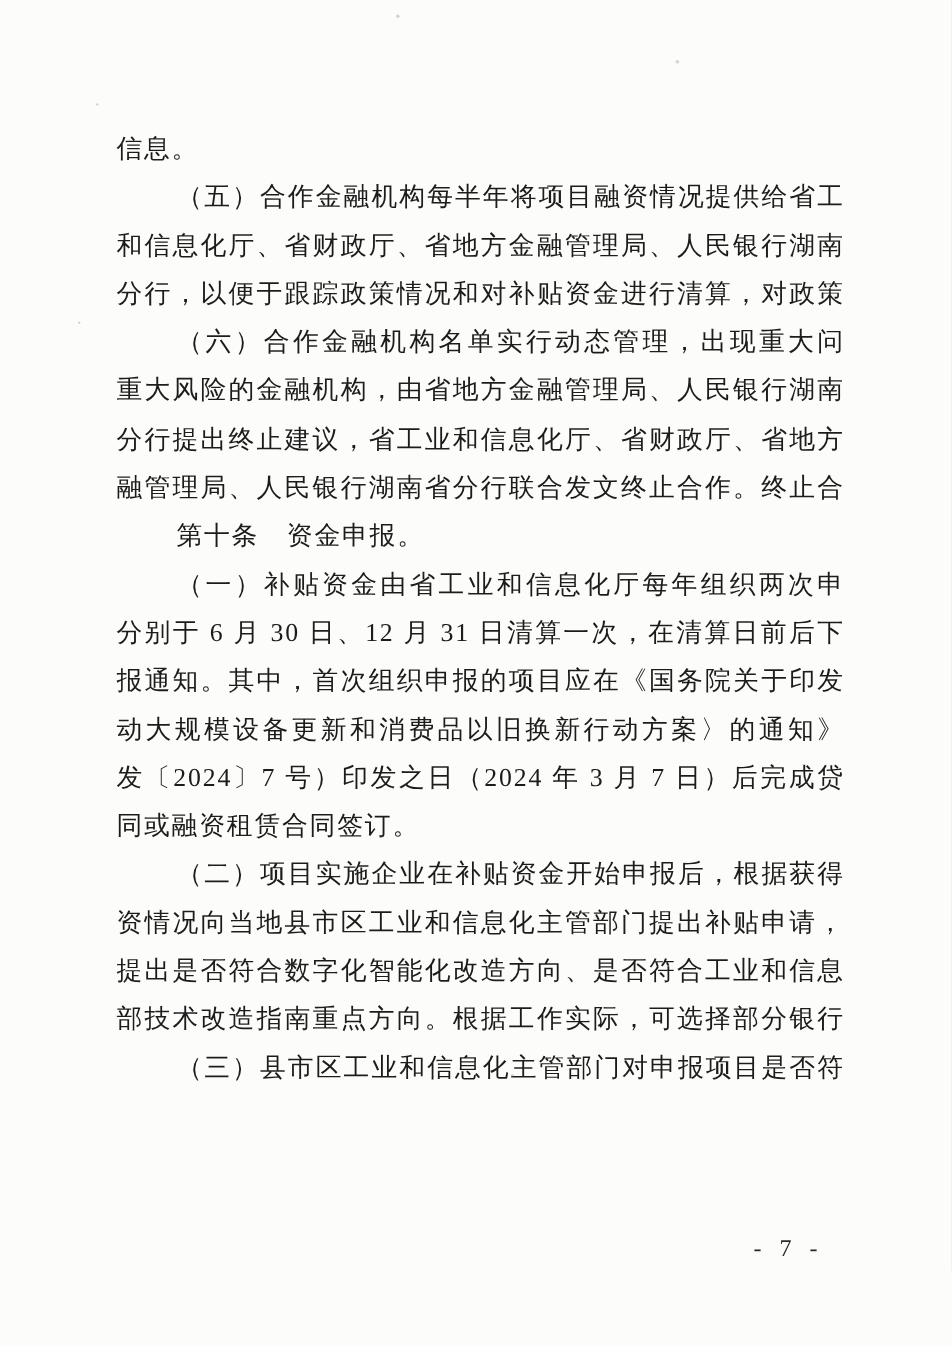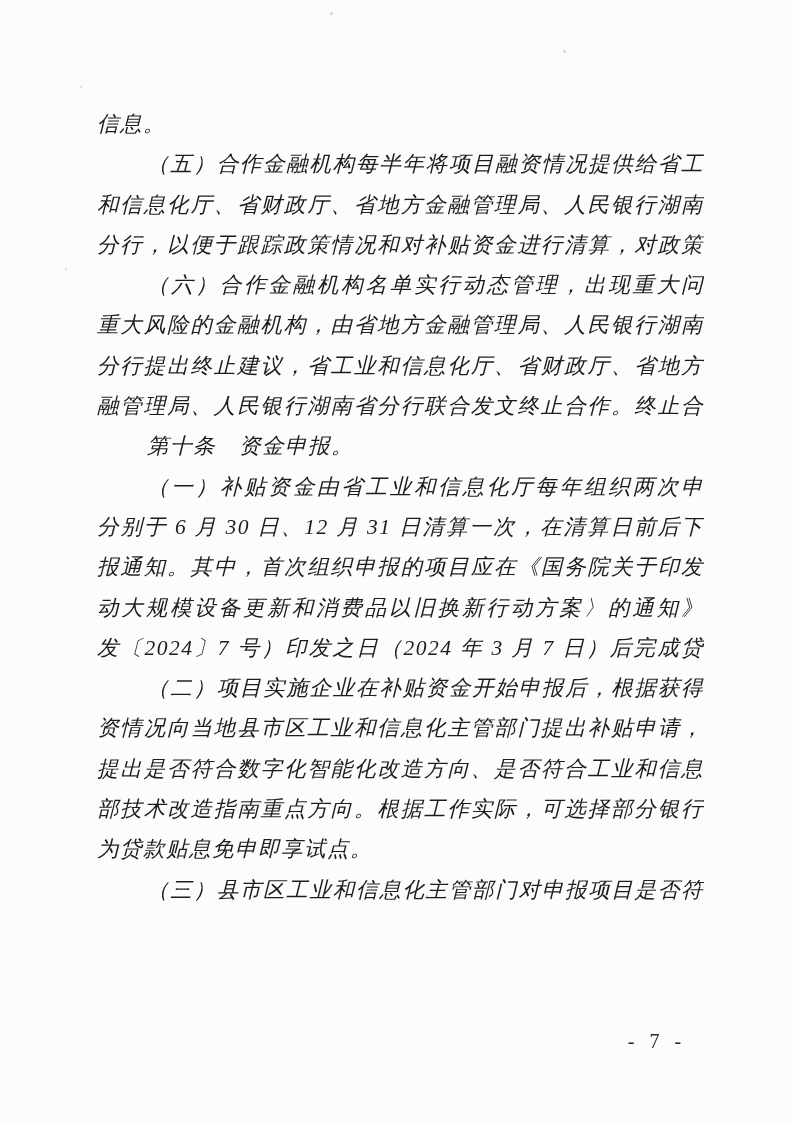--- a/index.html
+++ b/index.html
@@ -17,21 +17,20 @@
     color: #1c1c1c;
     overflow: hidden;
     box-sizing: border-box;
   }
   .textblock {
     position: absolute;
     left: 97px;
     top: 104px;
     width: 607px;
     font-size: 21.5px;
-    font-style: italic;
   }
   .line {
     height: 40.3px;
     line-height: 40.3px;
     letter-spacing: 1.5px;
     text-align: justify;
     text-align-last: left;
     overflow: hidden;
   }
   .line.full {
@@ -75,25 +74,25 @@
     <div class="line indent full">（六）合作金融机构名单实行动态管理，出现重大问题、</div>
     <div class="line full">重大风险的金融机构，由省地方金融管理局、人民银行湖南省</div>
     <div class="line full">分行提出终止建议，省工业和信息化厅、省财政厅、省地方金</div>
     <div class="line full">融管理局、人民银行湖南省分行联合发文终止合作。终止合作</div>
     <div class="line indent">第十条　资金申报。</div>
     <div class="line indent full">（一）补贴资金由省工业和信息化厅每年组织两次申报，</div>
     <div class="line full">分别于 6 月 30 日、12 月 31 日清算一次，在清算日前后下发申</div>
     <div class="line full">报通知。其中，首次组织申报的项目应在《国务院关于印发〈推</div>
     <div class="line full">动大规模设备更新和消费品以旧换新行动方案〉的通知》（国</div>
     <div class="line full">发〔2024〕7 号）印发之日（2024 年 3 月 7 日）后完成贷款合</div>
+    <div class="line">同或融资租赁合同签订。</div>
     <div class="line indent full">（二）项目实施企业在补贴资金开始申报后，根据获得融</div>
     <div class="line full">资情况向当地县市区工业和信息化主管部门提出补贴申请，并</div>
     <div class="line full">提出是否符合数字化智能化改造方向、是否符合工业和信息化</div>
     <div class="line full">部技术改造指南重点方向。根据工作实际，可选择部分银行作</div>
-    <div class="line">为贷款贴息免申即享试点。</div>
     <div class="line indent full">（三）县市区工业和信息化主管部门对申报项目是否符合</div>
   </div>
 
   <div class="pagenum">- 7 -</div>
 
   <div class="speck" style="left:330px; top:12px;"></div>
   <div class="speck" style="left:563px; top:50px;"></div>
   <div class="speck" style="left:80px; top:86px; width:2px; height:2px;"></div>
   <div class="speck" style="left:65px; top:268px; width:2px; height:2px;"></div>
   <div class="speck" style="left:426px; top:895px; width:2px; height:2px;"></div>

